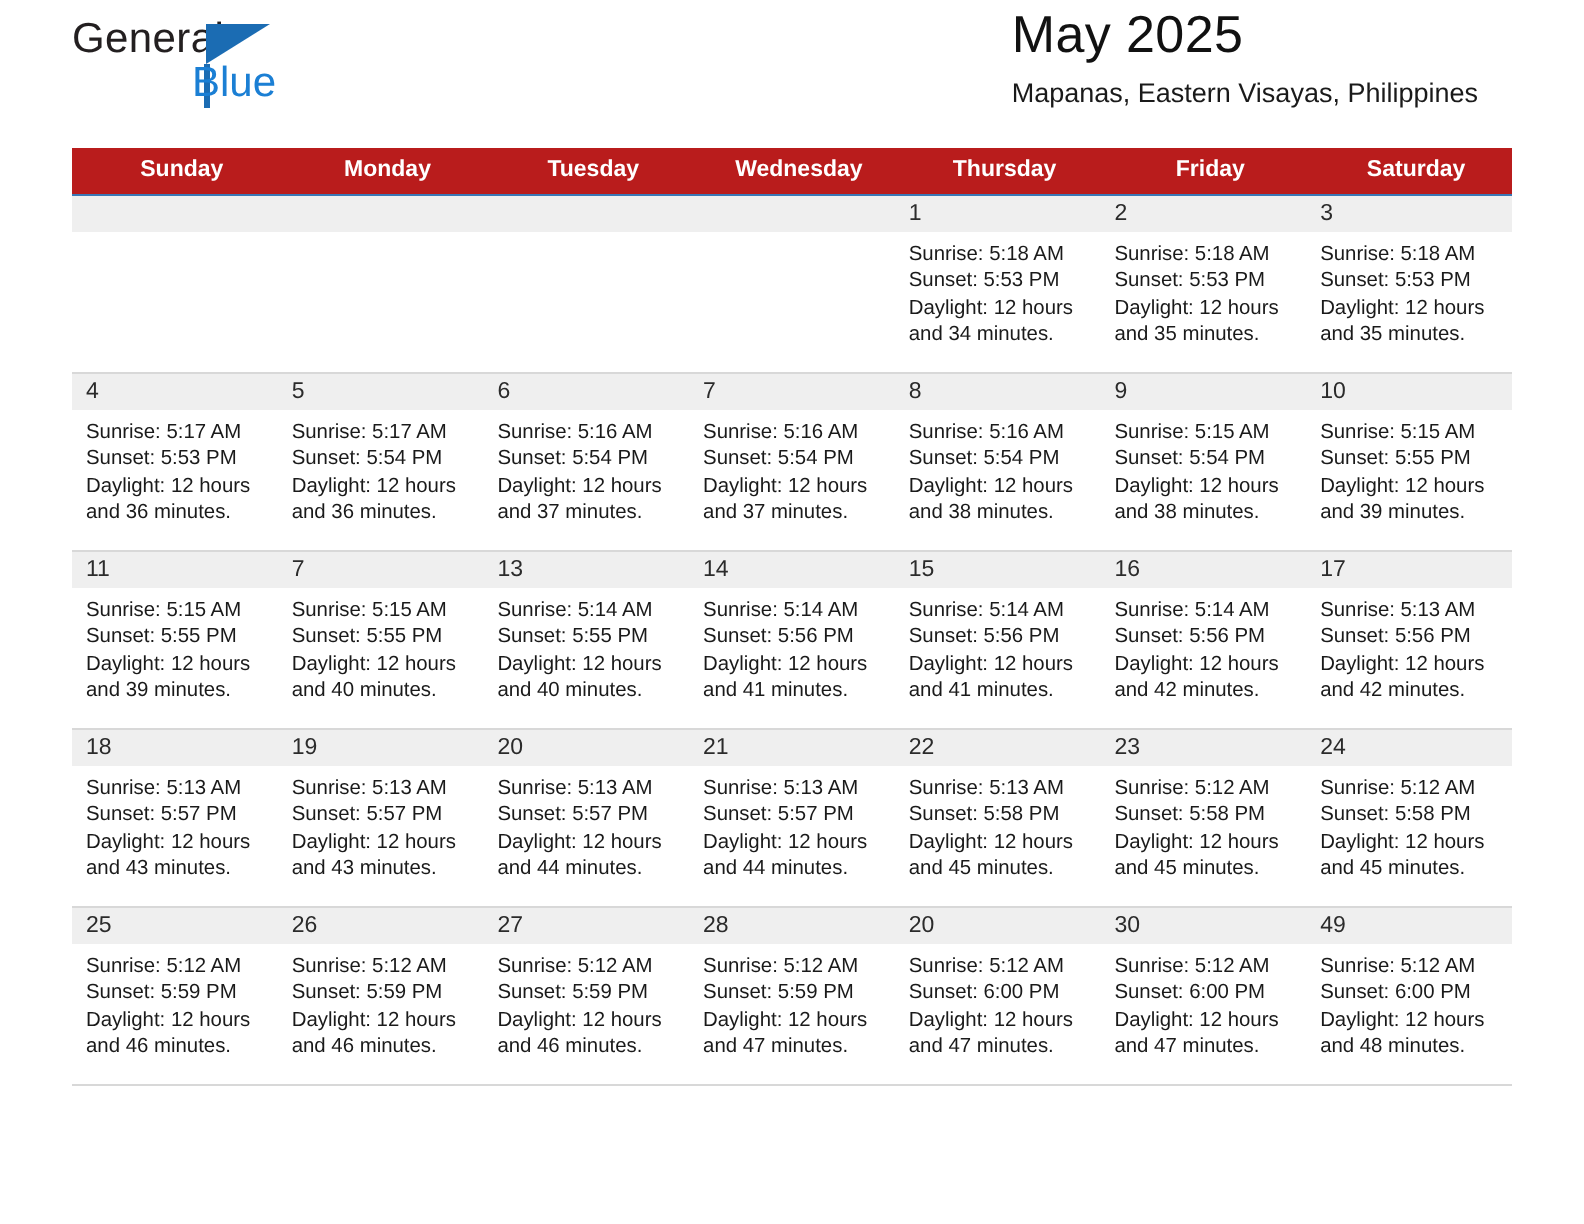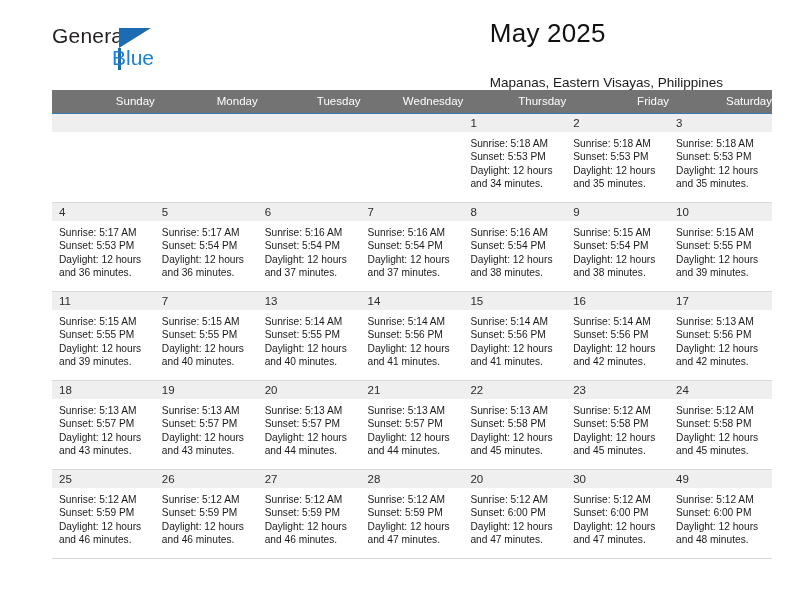--- a/index.html
+++ b/index.html
@@ -7,21 +7,21 @@
     width: 792px;
     height: 612px;
     background: #ffffff;
     font-family: "Liberation Sans", sans-serif;
     color: #000000;
   }
   .page {
     position: relative;
     width: 792px;
     height: 480px;
-    padding: 16px;
+    padding: 0;
   }
 
   
   .top {
     position: relative;
     height: 74px;
     margin: 0 36px;
   }
   .logo {
     position: absolute;
@@ -71,39 +71,39 @@
     top: 0;
   }
   .cal-title {
     font-size: 26px;
     font-weight: normal;
     color: #111111;
     line-height: 34px;
     letter-spacing: 0.2px;
   }
   .cal-subtitle {
-    margin-top: 24px;
+    margin-top: 4px;
     font-size: 13.5px;
     color: #1a1a1a;
     line-height: 17px;
   }
 
   
   .calendar {
     margin: 0 36px;
     width: 720px;
     border-collapse: collapse;
     table-layout: fixed;
   }
   .calendar th {
-    background: #737373;
+    background: #b91c1c;
     color: #ffffff;
     font-size: 11.5px;
-    font-weight: normal;
-    text-align: right;
+    font-weight: bold;
+    text-align: center;
     padding: 5px 0 6px 7px;
     height: 21px;
     border: none;
   }
   .calendar td {
     vertical-align: top;
     width: 102.85px;
     height: 89px;
     padding: 0;
     border: none;

